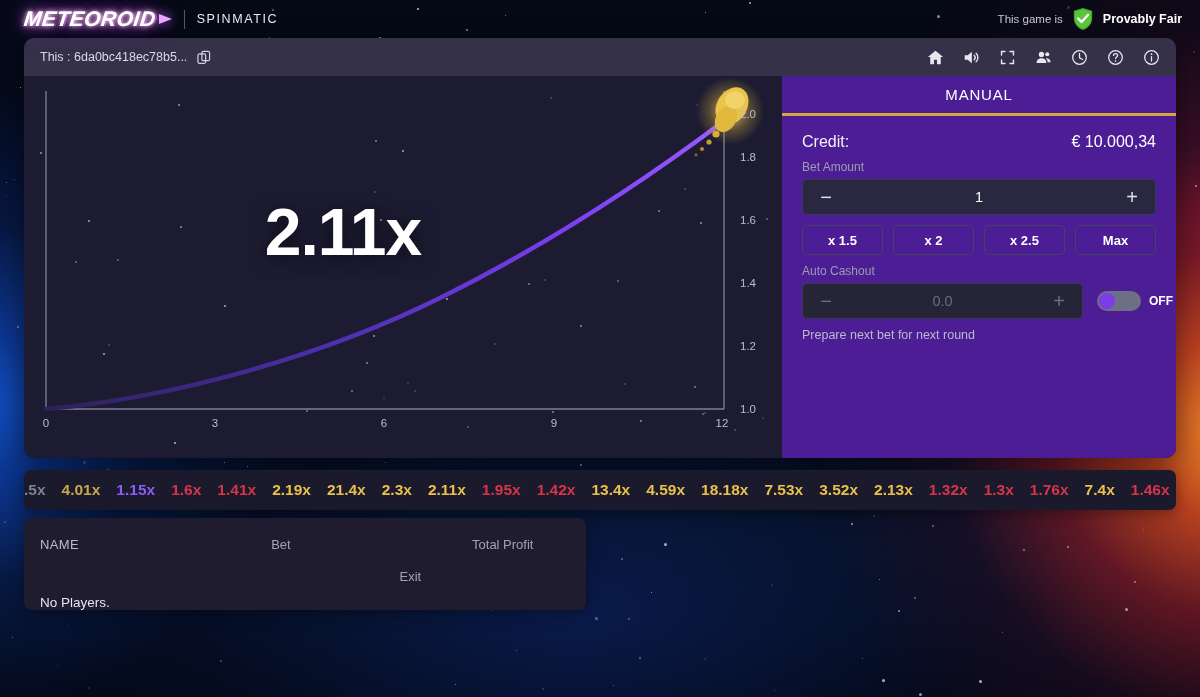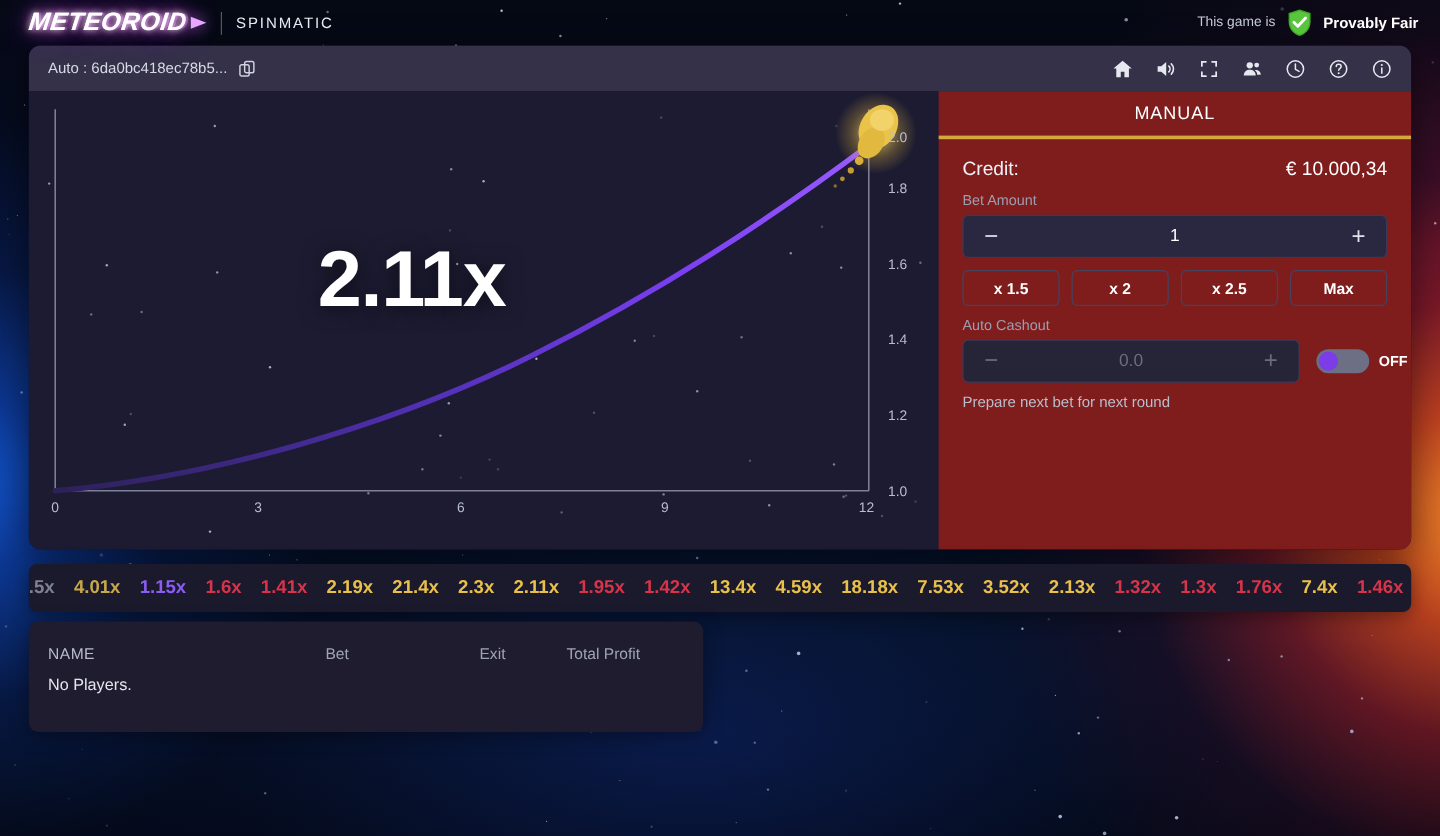--- a/index.html
+++ b/index.html
@@ -140,21 +140,21 @@
     color: #ffffff;
     letter-spacing: -1px;
     text-shadow: 0 2px 18px rgba(0,0,0,0.55);
   }
   .axis-label { font-size: 11.5px; fill: #b9bdd0; font-family: "Liberation Sans", sans-serif; }
 
   
   .panel {
     width: 394px;
     flex: 0 0 394px;
-    background: #7f1d1d;
+    background: #4c1d95;
     display: flex;
     flex-direction: column;
     padding: 0 20px 0 20px;
   }
   .tabs { display: flex; height: 40px; margin: 0 -20px; }
   .tab {
     flex: 1;
     display: flex; align-items: center; justify-content: center;
     font-size: 15px; letter-spacing: 0.8px;
     color: #9a9db0;
@@ -267,21 +267,21 @@
     border-radius: 8px;
     padding: 12px 16px;
     z-index: 5;
     box-shadow: 0 3px 16px rgba(0,0,0,0.35);
   }
   .players-title { display: flex; align-items: center; gap: 9px; color: #e7e9f2; font-size: 13.5px; }
   .players-title svg { width: 15px; height: 15px; }
   .ptable { display: flex; margin-top: 7px; font-size: 13px; color: #9fa3b6; }
   .ptable .c0 { width: 236px; color: #b9bccb; letter-spacing: 0.4px; }
   .ptable .c1 { width: 131px; }
-  .ptable .c2 { width: 74px; }
+  .ptable .c2 { width: 74px; margin-top: 32px; }
   .ptable .c3 { width: 100px; }
   .no-players { margin-top: 11px; font-size: 13.5px; color: #e3e5ef; }
 </style>
 </head>
 <body>
 
 <div id="bg-space">
   <div id="bg-stars">
       <i style="left: 873px; top: 515px; opacity: 0.2; width: 2px; height: 2px;"></i>
       <i style="left: 699px; top: 246px; opacity: 0.27; width: 2px; height: 2px;"></i>
@@ -492,21 +492,21 @@
       <path d="M6.8 12.6 L10.4 16.2 L17.4 8.6" stroke="#ffffff" stroke-width="2.6" fill="none" stroke-linecap="round" stroke-linejoin="round"></path>
     </svg>
     <span class="fair-label">Provably Fair</span>
   </div>
 </div>
 
 <div class="card">
 
   <div class="card-head">
     <div class="hash">
-      <span>Auto : 6da0bc418ec78b5...</span>
+      <span>This : 6da0bc418ec78b5...</span>
       <svg class="copy-ico" viewBox="0 0 16 16">
         <rect x="1" y="4.2" width="8.2" height="10" rx="1.6" fill="none" stroke="#cfd3e0" stroke-width="1.3"></rect>
         <rect x="5.2" y="1.4" width="8.2" height="10" rx="1.6" fill="none" stroke="#cfd3e0" stroke-width="1.3"></rect>
       </svg>
     </div>
 
     <div class="tools">
       <div class="tool">
         <svg viewBox="0 0 20 20">
             <path d="M10 2 L19 9.5 H16.2 V18 H11.8 V12.6 H8.2 V18 H3.8 V9.5 H1 Z" fill="#e6e8f0"></path>

